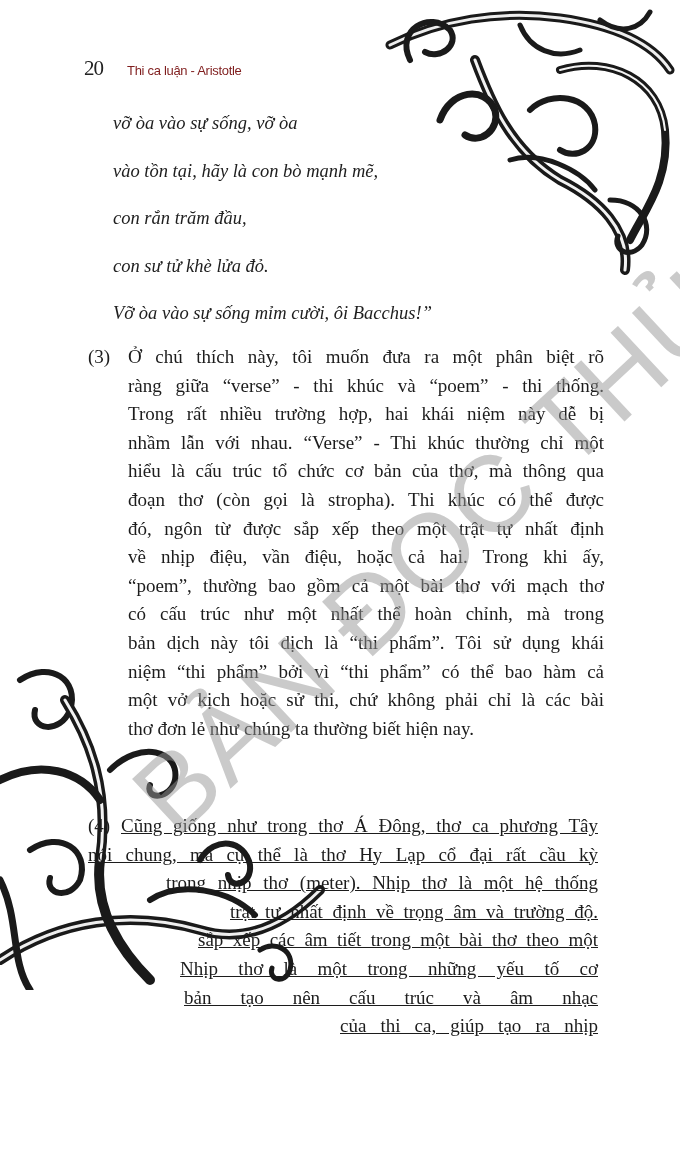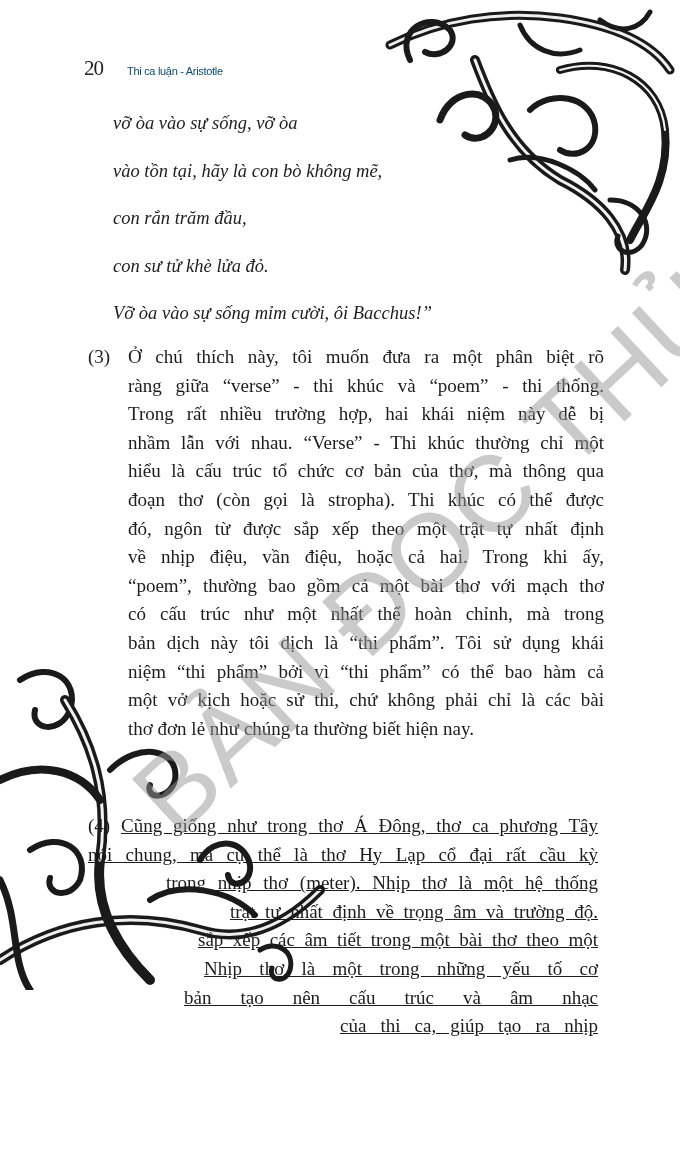--- a/index.html
+++ b/index.html
@@ -3,21 +3,21 @@
 <meta charset="utf-8">
 <style>
   html, body { margin: 0; padding: 0; background: #ffffff; }
   body { width: 680px; height: 1162px; position: relative; overflow: hidden;
          font-family: "DejaVu Serif", "Liberation Serif", serif; color: #1c1c1c; }
   .page { position: absolute; left: 0; top: 0; width: 680px; height: 990px; }
 
   
   .header { position: absolute; left: 84px; top: 56px; height: 30px; display: flex; align-items: baseline; }
   .page-number { font-family: "Liberation Serif", serif; font-size: 21px; letter-spacing: -1px; color: #222; }
-  .running-title { font-family: "Liberation Sans", sans-serif; font-size: 11px; margin-left: 24px; color: #0c4a6e; letter-spacing: -0.3px; font-weight: 300; }
+  .running-title { font-family: "Liberation Sans", sans-serif; font-size: 13px; margin-left: 24px; color: #7f1d1d; letter-spacing: -0.3px; font-weight: 300; }
 
   
   .poem { position: absolute; left: 113px; top: 108px; }
   .poem-line { font-family: "Liberation Serif", serif; font-style: italic; font-size: 18.5px; height: 47.5px; line-height: 30px; white-space: nowrap; color: #1e1e1e; }
 
   
   .note { position: absolute; left: 88px; width: 510px; }
   .note-label { position: absolute; left: 0; top: 0; font-family: "Liberation Serif", serif; font-size: 19px; line-height: 28.6px; }
   .note-line { font-family: "Liberation Serif", serif; font-size: 19px; line-height: 28.6px; height: 28.6px; white-space: nowrap; text-align: justify; text-align-last: justify; color: #1c1c1c; }
   .note3 { top: 343px; }
@@ -78,21 +78,21 @@
     </g>
   </svg>
 
   <div class="header">
     <span class="page-number">20</span>
     <span class="running-title">Thi ca luận - Aristotle</span>
   </div>
 
   <div class="poem">
     <div class="poem-line">vỡ òa vào sự sống, vỡ òa</div>
-    <div class="poem-line">vào tồn tại, hãy là con bò không mẽ,</div>
+    <div class="poem-line">vào tồn tại, hãy là con bò mạnh mẽ,</div>
     <div class="poem-line">con rắn trăm đầu,</div>
     <div class="poem-line">con sư tử khè lửa đỏ.</div>
     <div class="poem-line">Vỡ òa vào sự sống mỉm cười, ôi Bacchus!”</div>
   </div>
 
   <div class="note note3">
     <span class="note-label">(3)</span>
     <div class="note-body">
       <div class="note-line">Ở chú thích này, tôi muốn đưa ra một phân biệt rõ</div>
       <div class="note-line">ràng giữa “verse” - thi khúc và “poem” - thi thống.</div>
@@ -112,20 +112,20 @@
   </div>
 
   <div class="note note4">
     <span class="note-label">(4)</span>
     <div class="note-body">
       <div class="note-line" style="margin-left:33px">Cũng giống như trong thơ Á Đông, thơ ca phương Tây</div>
       <div class="note-line" style="">nói chung, mà cụ thể là thơ Hy Lạp cổ đại rất cầu kỳ</div>
       <div class="note-line" style="margin-left:78px">trong nhịp thơ (meter). Nhịp thơ là một hệ thống</div>
       <div class="note-line" style="margin-left:142px">trật tự nhất định về trọng âm và trường độ.</div>
       <div class="note-line" style="margin-left:110px">sắp xếp các âm tiết trong một bài thơ theo một</div>
-      <div class="note-line" style="margin-left:116px">Nhịp thơ là một trong những yếu tố cơ</div>
+      <div class="note-line" style="margin-left:92px">Nhịp thơ là một trong những yếu tố cơ</div>
       <div class="note-line" style="margin-left:96px">bản tạo nên cấu trúc và âm nhạc</div>
       <div class="note-line" style="margin-left:252px">của thi ca, giúp tạo ra nhịp</div>
     </div>
   </div>
 
   <div class="watermark">BẢN ĐỌC THỬ</div>
 </div>
 
 </body></html>

